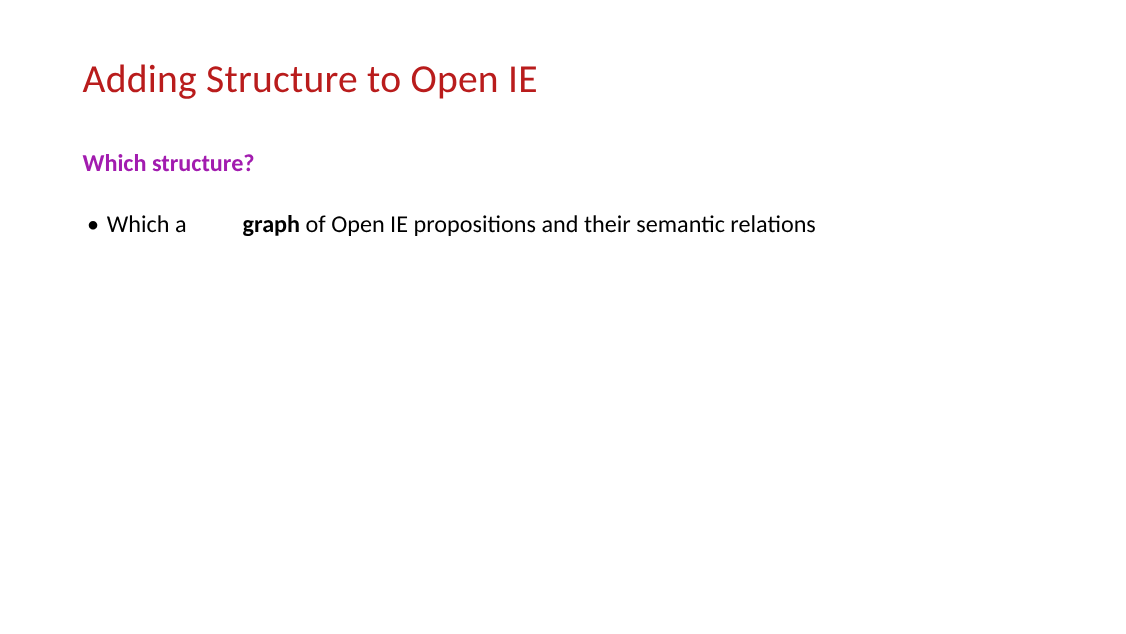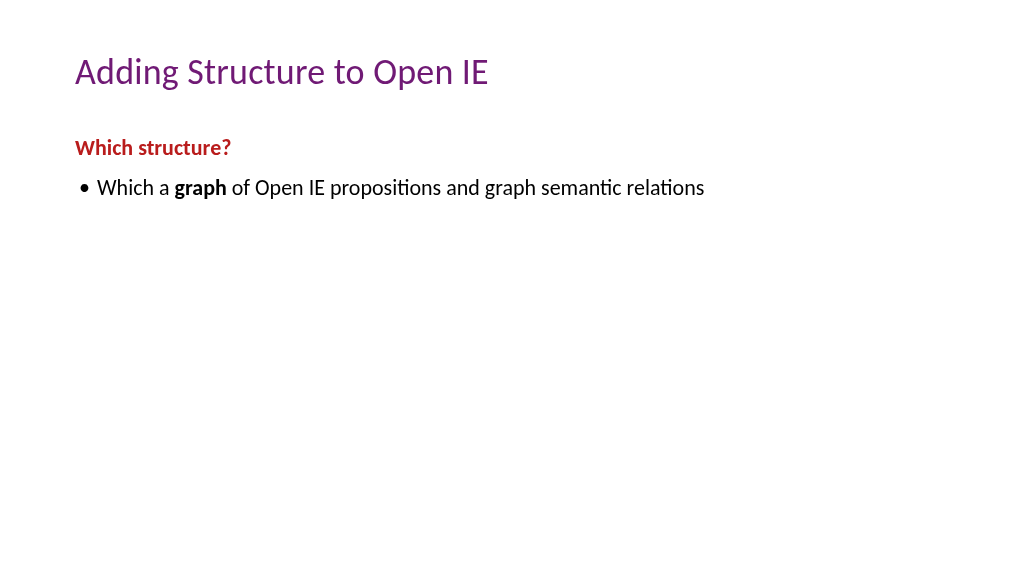--- a/index.html
+++ b/index.html
@@ -8,55 +8,55 @@
       height: 576px;
       background: #ffffff;
       font-family: Calibri, "Segoe UI", Arial, sans-serif;
       color: #000000;
       padding: 50px 75px;
       overflow: hidden;
     }
     .title {
       font-size: 36px;
       font-weight: 400;
-      color: #701a75;
+      color: #b91c1c;
       margin-bottom: 40px;
       letter-spacing: 0.2px;
     }
     .subheading {
       font-size: 22px;
       font-weight: 700;
-      color: #b91c1c;
-      margin-bottom: 12px;
+      color: #a21caf;
+      margin-bottom: 28px;
     }
     .bullet-list {
       list-style: none;
       padding-left: 0;
     }
     .bullet-item {
       font-size: 22px;
       font-weight: 400;
       color: #000000;
       position: relative;
       padding-left: 22px;
       line-height: 1.35;
     }
     .bullet-item::before {
       content: "•";
       position: absolute;
       left: 4px;
       top: 0;
       font-size: 22px;
     }
-    .bold { font-weight: 700; }
+    .bold { font-weight: 700; margin-left: 46px; }
   </style>
 </head>
 <body>
 
 <h1 class="title">Adding Structure to Open IE</h1>
 
 <div class="subheading">Which structure?</div>
 
 <ul class="bullet-list">
   <li class="bullet-item">
-    <span>Which a </span><span class="bold">graph</span><span> of Open IE propositions and graph semantic relations</span>
+    <span>Which a </span><span class="bold">graph</span><span> of Open IE propositions and their semantic relations</span>
   </li>
 </ul>
 
 </body></html>

